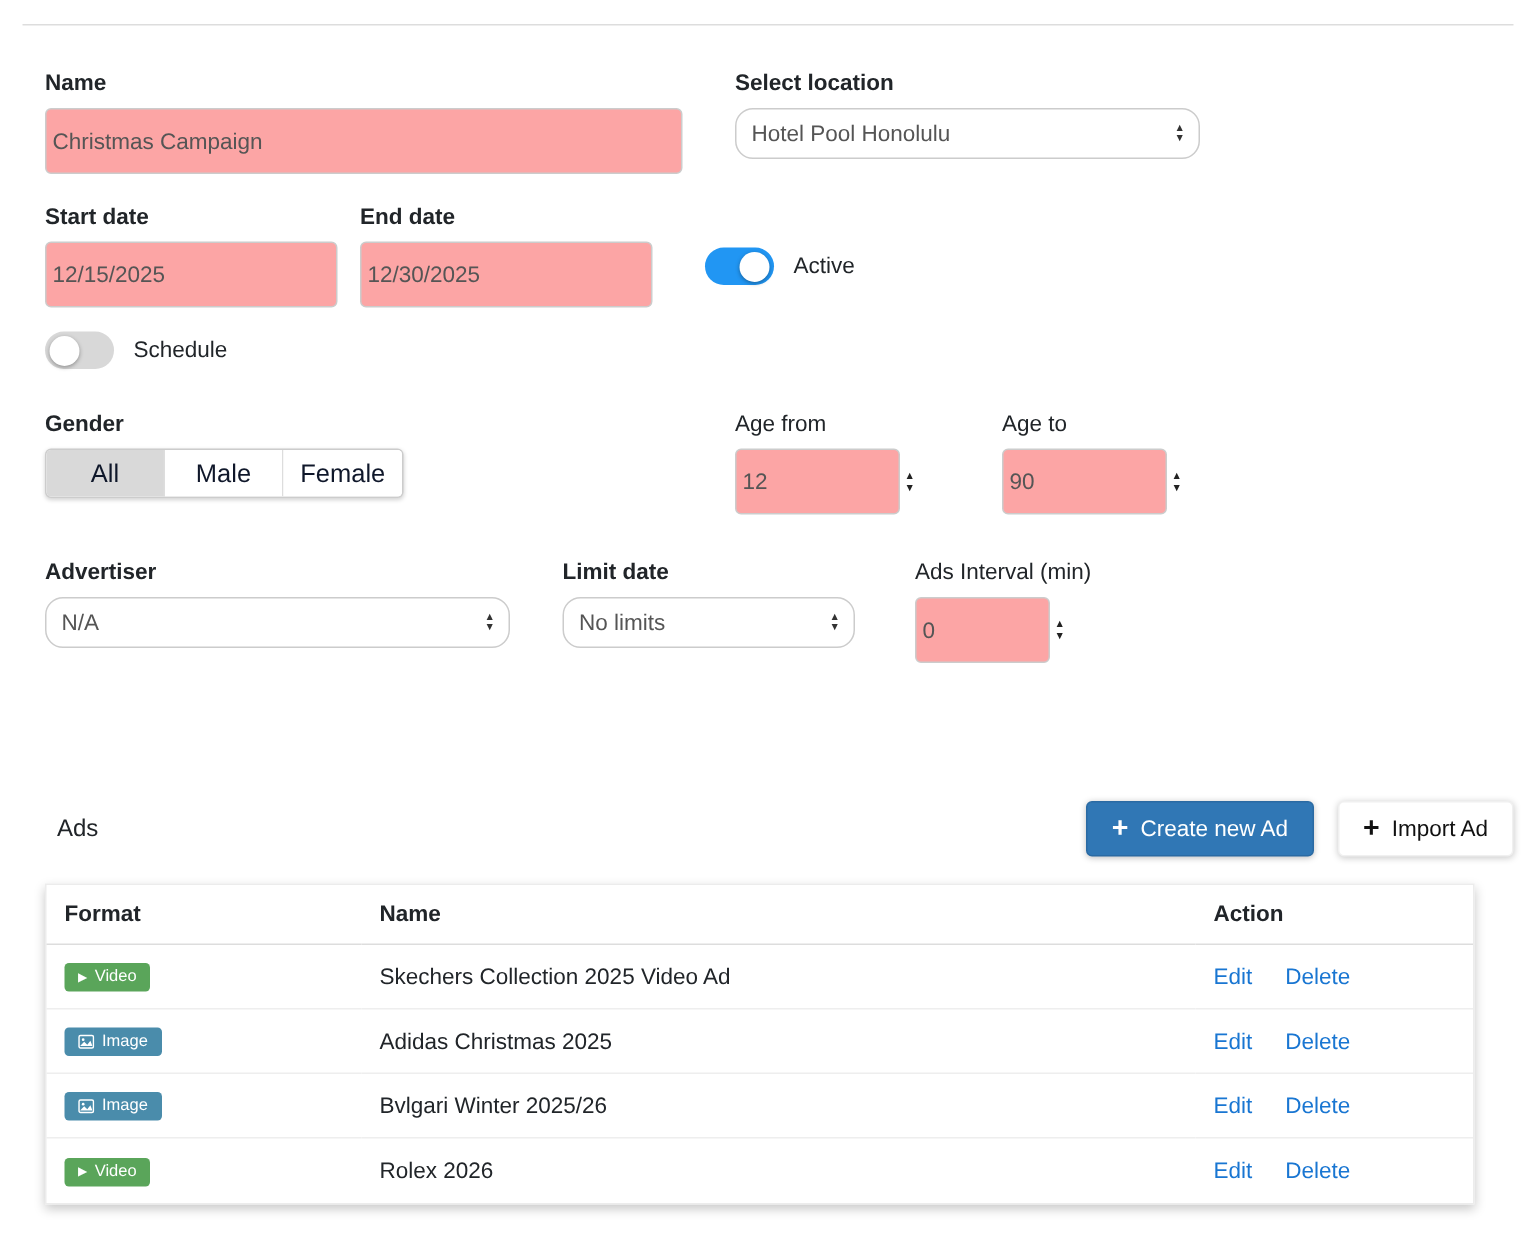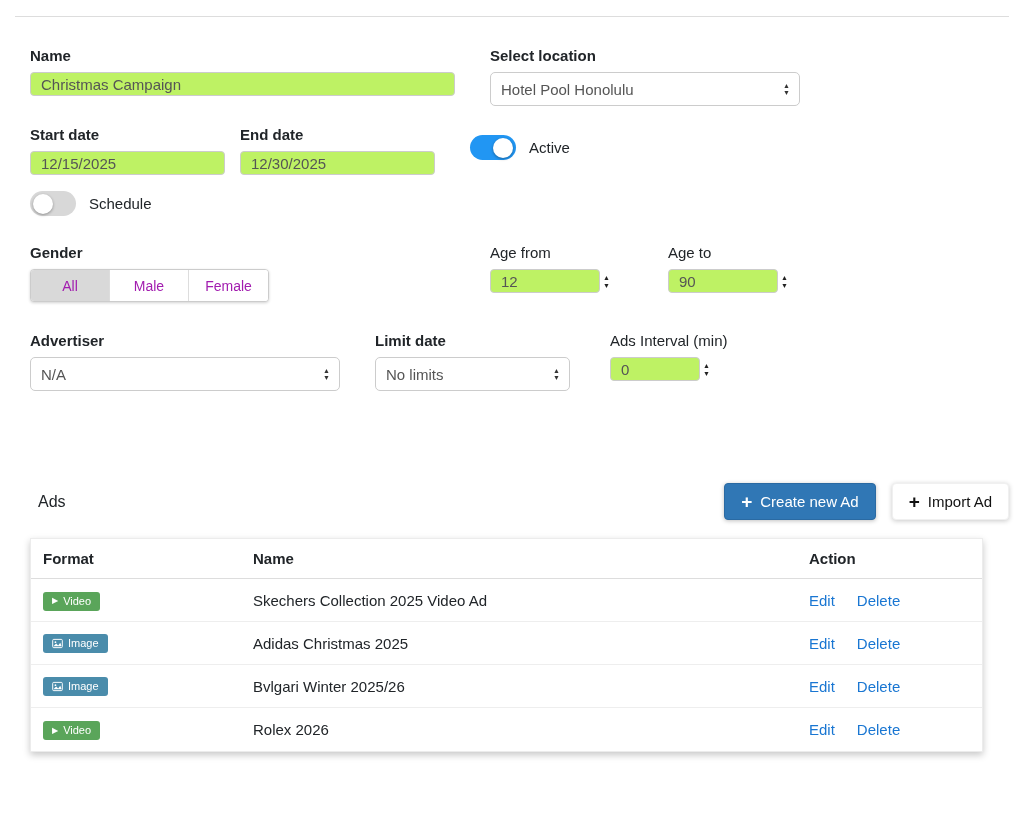--- a/index.html
+++ b/index.html
@@ -13,31 +13,31 @@
   html,body{margin:0;padding:0;background:#fff;}
   body{font-family:"Liberation Sans","DejaVu Sans",sans-serif;color:#212529;}
   .page{width:1024px;height:822px;padding:16px 15px 0;position:relative;overflow:hidden;}
   .page-title{font-size:19px;font-weight:bold;margin:4px 0 10px;}
   .divider{border:none;border-top:1px solid #ddd;margin:0 0 30px;}
 
   .form{padding-left:15px;}
   .form-row{display:flex;align-items:flex-start;}
   .field label{display:block;font-size:15px;font-weight:bold;margin-bottom:8px;color:#212529;}
   .field label.light{font-weight:normal;}
-  .text-input{height:24px;border:1px solid #ccc;border-radius:4px;padding:0 10px;font-size:15px;color:#555;
-    font-family:"Liberation Sans","DejaVu Sans",sans-serif;background:#bef264;outline:none;}
+  .text-input{height:44px;border:1px solid #ccc;border-radius:4px;padding:0 4px;font-size:15px;color:#555;
+    font-family:"Liberation Sans","DejaVu Sans",sans-serif;background:#fca5a5;outline:none;}
   .w-name{width:425px;}
   .w-date{width:195px;}
   .w-select-lg{width:310px;}
   .w-select-md{width:195px;}
   .w-num{width:110px;}
   .w-num-sm{width:90px;}
 
   
-  .select{position:relative;height:34px;border:1px solid #ccc;border-radius:5px;background:#fff;
+  .select{position:relative;height:34px;border:1px solid #ccc;border-radius:12px;background:#fff;
     display:flex;align-items:center;padding:0 28px 0 10px;font-size:15px;color:#555;cursor:pointer;}
   .select .arrows{position:absolute;right:9px;top:50%;transform:translateY(-50%);display:flex;flex-direction:column;
     align-items:center;gap:2px;color:#333;pointer-events:none;}
   .arrows i{font-style:normal;font-size:7px;line-height:5px;}
 
   
   .num-wrap{display:flex;align-items:center;}
   .spin{display:flex;flex-direction:column;gap:3px;margin-left:3px;color:#222;}
   .spin span{font-size:7px;line-height:5px;cursor:pointer;}
 
@@ -46,21 +46,21 @@
   .toggle{width:46px;height:25px;border-radius:13px;position:relative;cursor:pointer;background:#d8d8d8;flex:0 0 auto;}
   .toggle .knob{position:absolute;top:2.5px;left:3px;width:20px;height:20px;border-radius:50%;background:#fff;
     box-shadow:0 1px 3px rgba(0,0,0,.35);}
   .toggle.on{background:var(--toggle-blue);}
   .toggle.on .knob{left:23px;}
   .toggle-label{font-size:15px;color:#212529;}
 
   
   .seg-group{display:inline-flex;border:1px solid #ccc;border-radius:4px;overflow:hidden;
     box-shadow:0 1px 3px rgba(0,0,0,.18);background:#fff;}
-  .seg{width:79px;height:31px;border:none;background:#fff;font-size:14px;color:#a21caf;cursor:pointer;
+  .seg{width:79px;height:31px;border:none;background:#fff;font-size:17px;color:#0f172a;cursor:pointer;
     border-right:1px solid #ddd;font-family:inherit;}
   .seg:last-child{border-right:none;}
   .seg.active{background:#d9d9d9;}
 
   
   .ads-header{margin-top:92px;padding-left:15px;display:flex;align-items:center;}
   .ads-title{font-size:16px;font-weight:normal;margin:8px;}
   .ads-buttons{margin-left:auto;display:flex;gap:16px;align-items:center;}
   .btn{height:37px;border-radius:4px;font-size:15px;display:inline-flex;align-items:center;gap:8px;
     padding:0 16px;cursor:pointer;font-family:inherit;}

